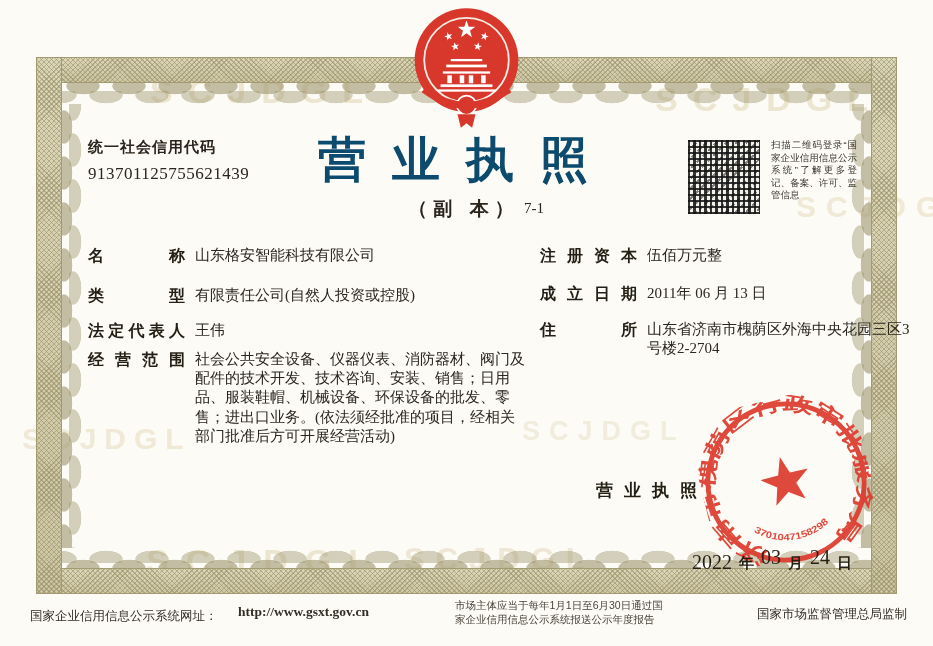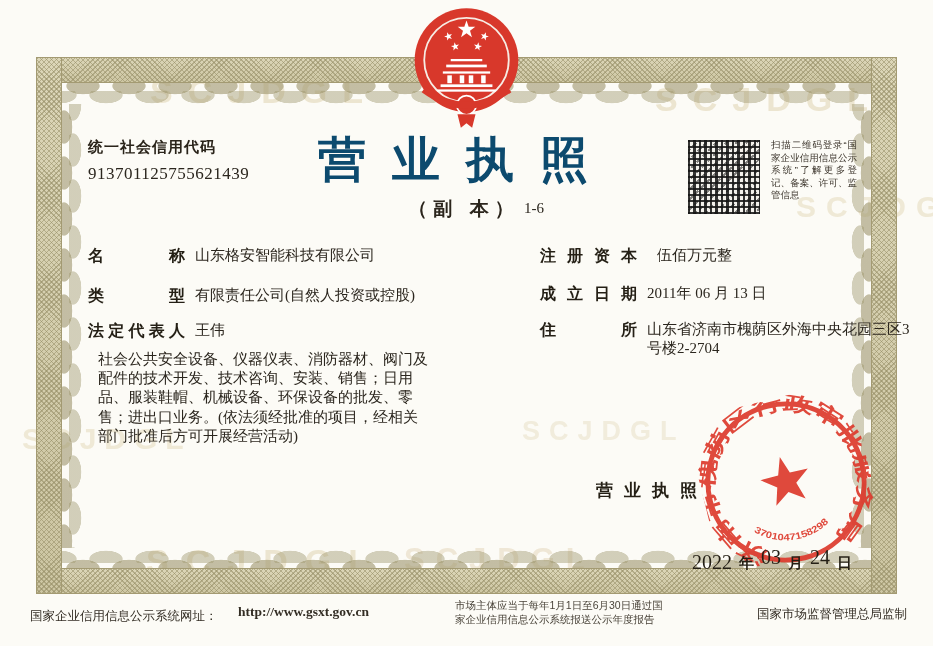--- a/index.html
+++ b/index.html
@@ -178,42 +178,43 @@
     <path d="M42,96 L58,96 L55,108 L50,104 L45,108 Z" fill="#d8382b"></path>
   </svg>
 
   <div class="credit">
     <div class="lbl">统一社会信用代码</div>
     <div class="num">913701125755621439</div>
   </div>
 
   <div class="title">营业执照</div>
   <div class="subtitle">（副 本）</div>
-  <div class="copynum">1-6</div>
+  <div class="copynum">7-1</div>
 
   <div class="qr"></div>
   <div class="qr-caption">扫描二维码登录“国家企业信用信息公示系统”了解更多登记、备案、许可、监管信息</div>
 
   <div class="row lrow" style="top:246px;">
     <span class="flabel">名称</span>
     <span class="fvalue">山东格安智能科技有限公司</span>
   </div>
   <div class="row lrow" style="top:286px;">
     <span class="flabel">类型</span>
     <span class="fvalue">有限责任公司(自然人投资或控股)</span>
   </div>
   <div class="row lrow" style="top:321px;">
     <span class="flabel">法定代表人</span>
     <span class="fvalue">王伟</span>
   </div>
   <div class="row lrow" style="top:350px;">
+    <span class="flabel">经营范围</span>
     <span class="fvalue">社会公共安全设备、仪器仪表、消防器材、阀门及配件的技术开发、技术咨询、安装、销售；日用品、服装鞋帽、机械设备、环保设备的批发、零售；进出口业务。(依法须经批准的项目，经相关部门批准后方可开展经营活动)</span>
   </div>
 
-  <div class="row rrow" style="top:246px;gap:10px;">
+  <div class="row rrow" style="top:246px;">
     <span class="flabel">注册资本</span>
     <span class="fvalue">伍佰万元整</span>
   </div>
   <div class="row rrow" style="top:284px;">
     <span class="flabel">成立日期</span>
     <span class="fvalue">2011年 06 月 13 日</span>
   </div>
   <div class="row rrow" style="top:320px;justify-content:center;">
     <span class="flabel">住所</span>
     <span class="fvalue">山东省济南市槐荫区外海中央花园三区3号楼2-2704</span>

